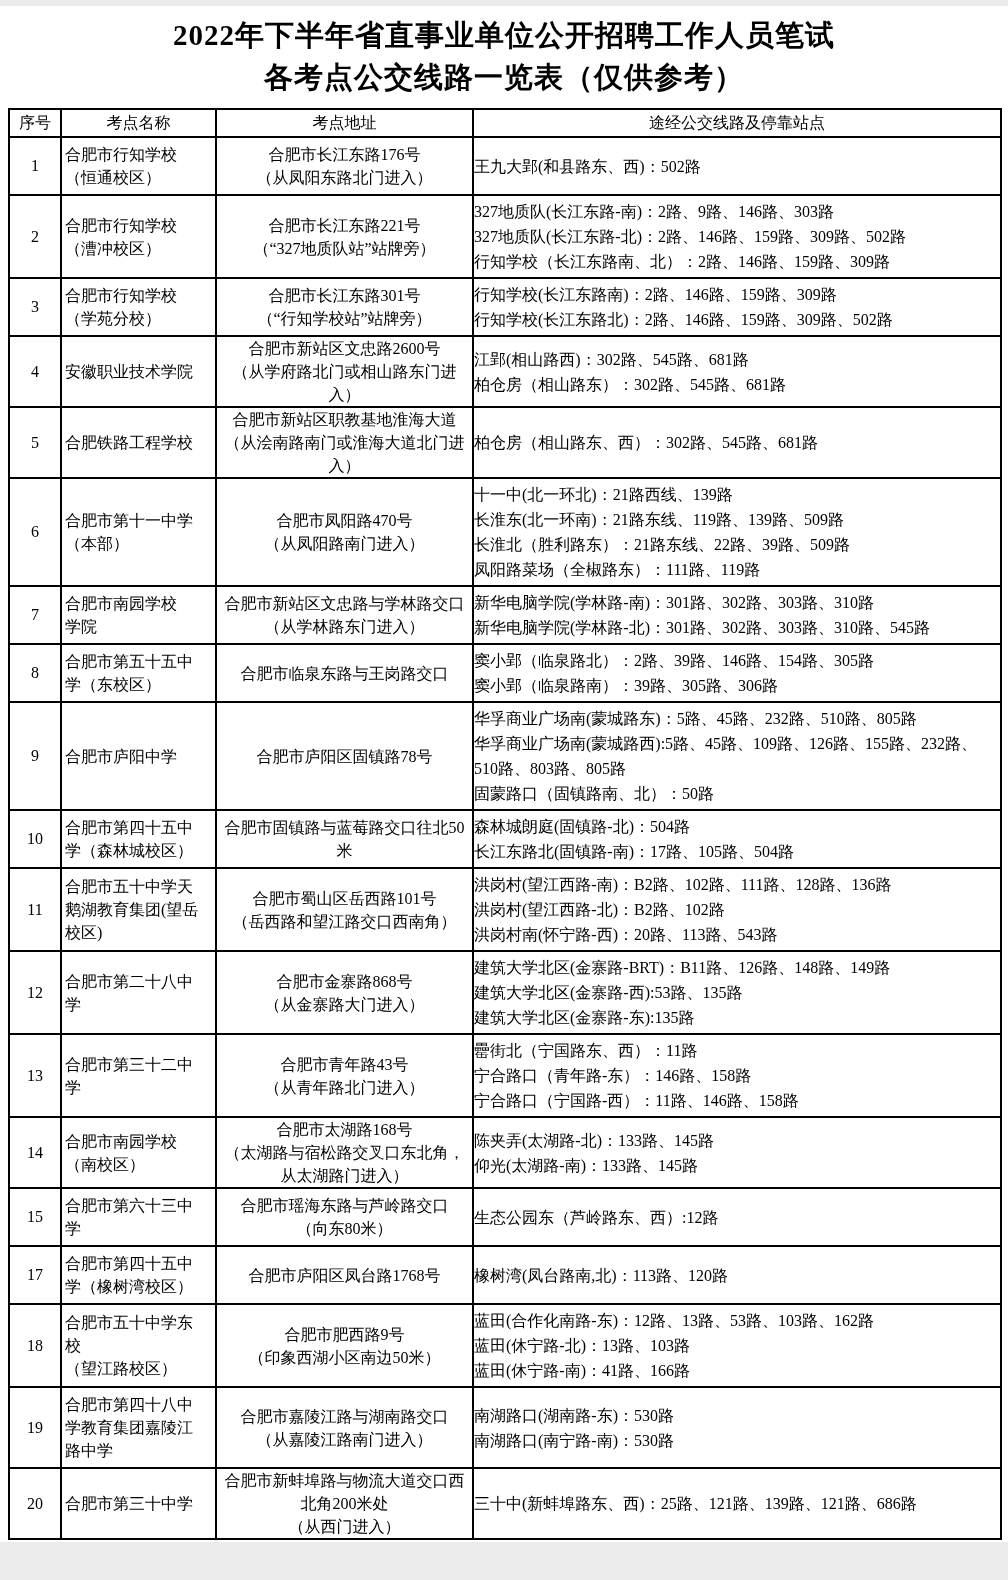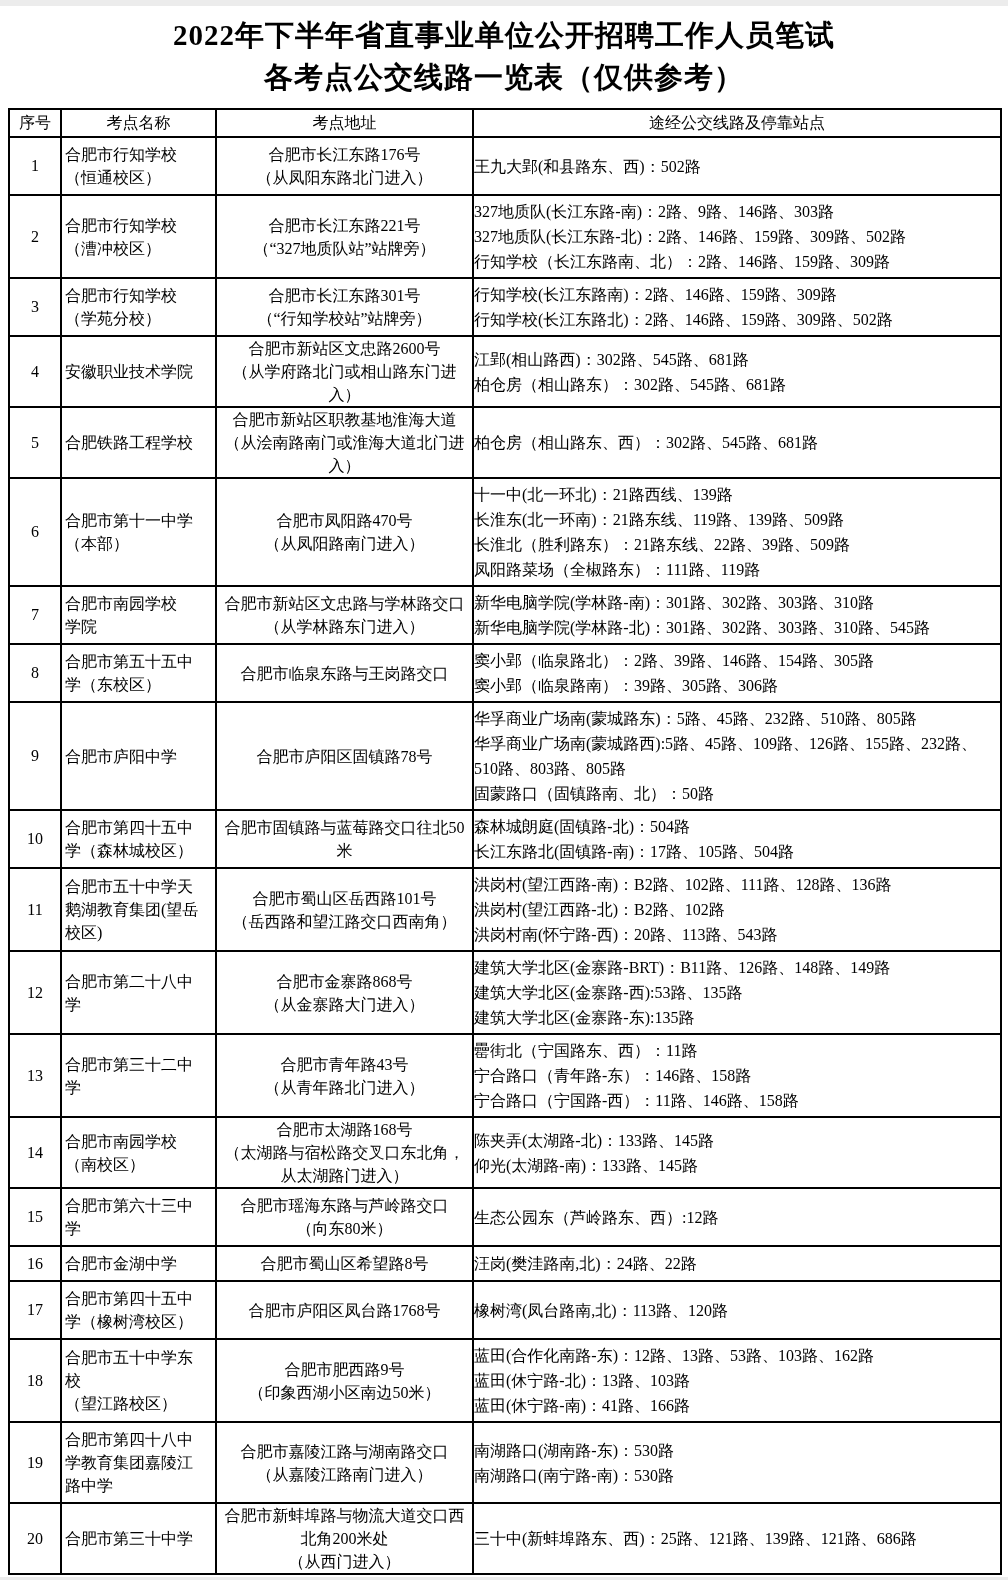--- a/index.html
+++ b/index.html
@@ -226,28 +226,20 @@
           <td class="no-cell">15</td>
           <td class="name-cell">合肥市第六十三中
 学</td>
           <td class="addr-cell">合肥市瑶海东路与芦岭路交口
 （向东80米）</td>
           <td class="bus-cell">
             <div class="bus-line">生态公园东（芦岭路东、西）:12路</div>
           </td>
         </tr>
         <tr>
-          <td class="no-cell">16</td>
-          <td class="name-cell">合肥市金湖中学</td>
-          <td class="addr-cell">合肥市蜀山区希望路8号</td>
-          <td class="bus-cell">
-            <div class="bus-line">汪岗(樊洼路南,北)：24路、22路</div>
-          </td>
-        </tr>
-        <tr>
           <td class="no-cell">17</td>
           <td class="name-cell">合肥市第四十五中
 学（橡树湾校区）</td>
           <td class="addr-cell">合肥市庐阳区凤台路1768号</td>
           <td class="bus-cell">
             <div class="bus-line">橡树湾(凤台路南,北)：113路、120路</div>
           </td>
         </tr>
         <tr>
           <td class="no-cell">18</td>

